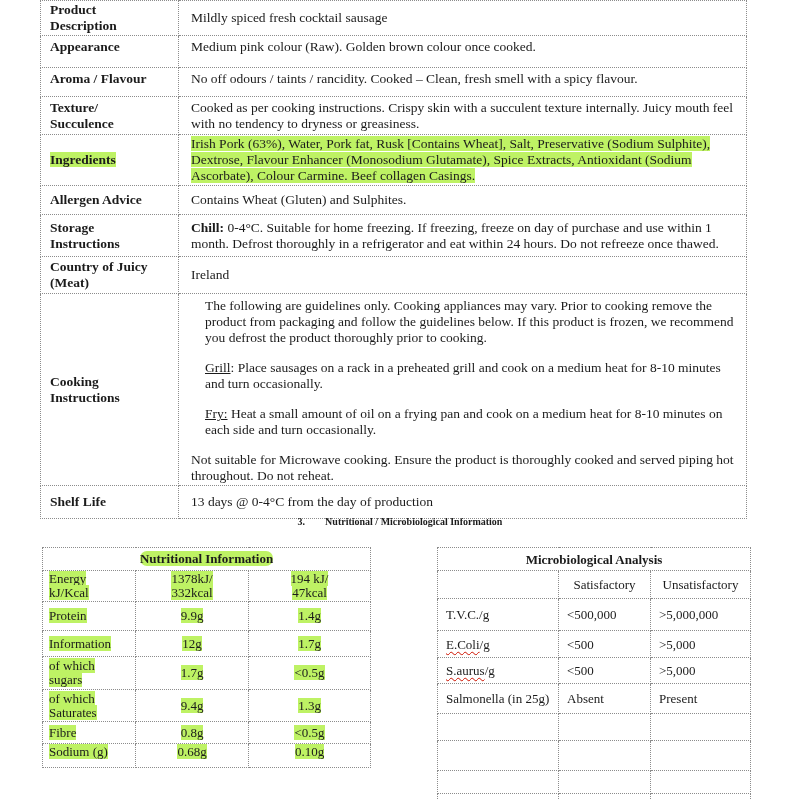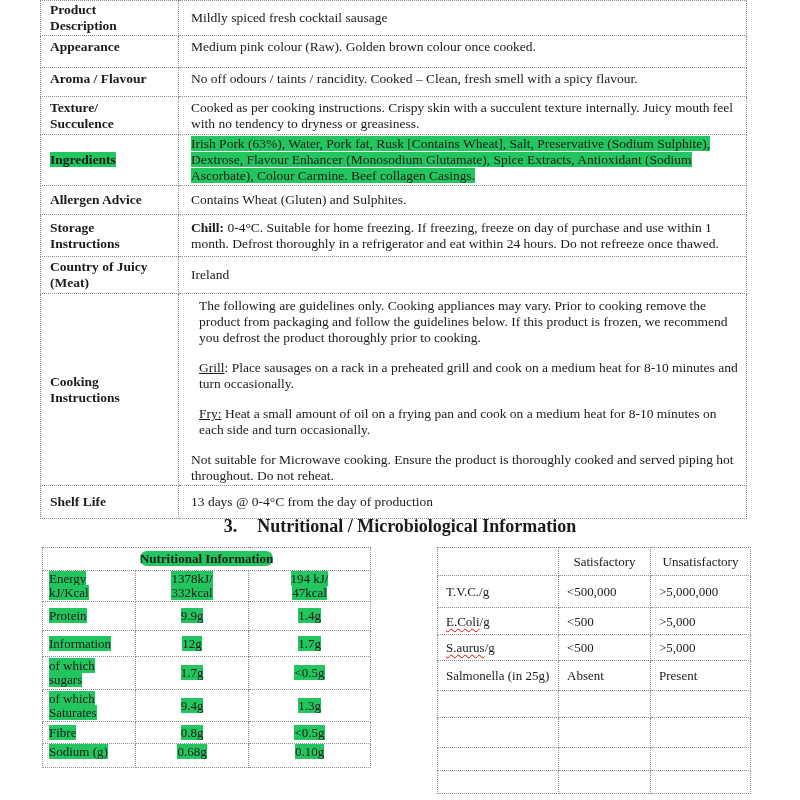--- a/index.html
+++ b/index.html
@@ -9,28 +9,28 @@
   }
   .page{position:relative;width:800px;height:800px;background:#fff;overflow:hidden;}
   table{border-collapse:collapse;table-layout:fixed;}
   td{border:1px dotted #8c8c8c;vertical-align:middle;overflow:hidden;}
 
   
   .spec{position:absolute;left:40px;top:0;width:706px;font-size:13.5px;line-height:16px;}
   .spec td.lbl{width:138px;font-weight:bold;padding:1px 4px 1px 9px;}
   .spec td.val{padding:1px 8px 1px 12px;}
   .spec td.cookcell{vertical-align:top;padding-top:4px;}
-  .para{margin:0 0 14px 8px;}
+  .para{margin:0 0 14px 14px;}
   .para.last{margin:0;}
   .ul{text-decoration:underline;}
-  .hl{background:#22c55e;margin-top:27px;}
+  .hl{background:#bef264;margin-top:27px;}
 
   
   .heading{position:absolute;left:0;top:516px;width:800px;text-align:center;
-           font-weight:bold;font-size:18px;}
+           font-weight:bold;font-size:10px;}
   .heading .num{margin-right:20px;}
 
   
   .nutri{position:absolute;left:42px;top:547px;width:328px;font-size:13px;line-height:14px;}
   .nutri td{padding:1px 3px;}
   .nutri td.lbl2{text-align:left;padding-left:6px;}
   .nutri td.c{text-align:center;}
   .b{font-weight:bold;border-radius:7px;}
   .micro{position:absolute;left:437px;top:547px;width:313px;font-size:13px;line-height:15px;}
   .micro td{padding:1px 4px 1px 8px;}
@@ -150,20 +150,23 @@
   </tbody>
     </table>
 
   <table class="micro">
     <colgroup>
         <col style="width:121px">
         <col style="width:92px">
         <col style="width:100px">
       </colgroup>
     <tbody>
+        <tr style="height:23px">
+      <td colspan="3" class="c"><span class="b">Microbiological Analysis</span></td>
+    </tr>
     <tr style="height:28px">
       <td></td>
       <td class="c"><span>Satisfactory</span></td>
       <td class="c"><span>Unsatisfactory</span></td>
     </tr>
     <tr style="height:32px">
       <td><span>T.V.C./g</span></td>
       <td><span>&lt;500,000</span></td>
       <td><span>&gt;5,000,000</span></td>
     </tr>

